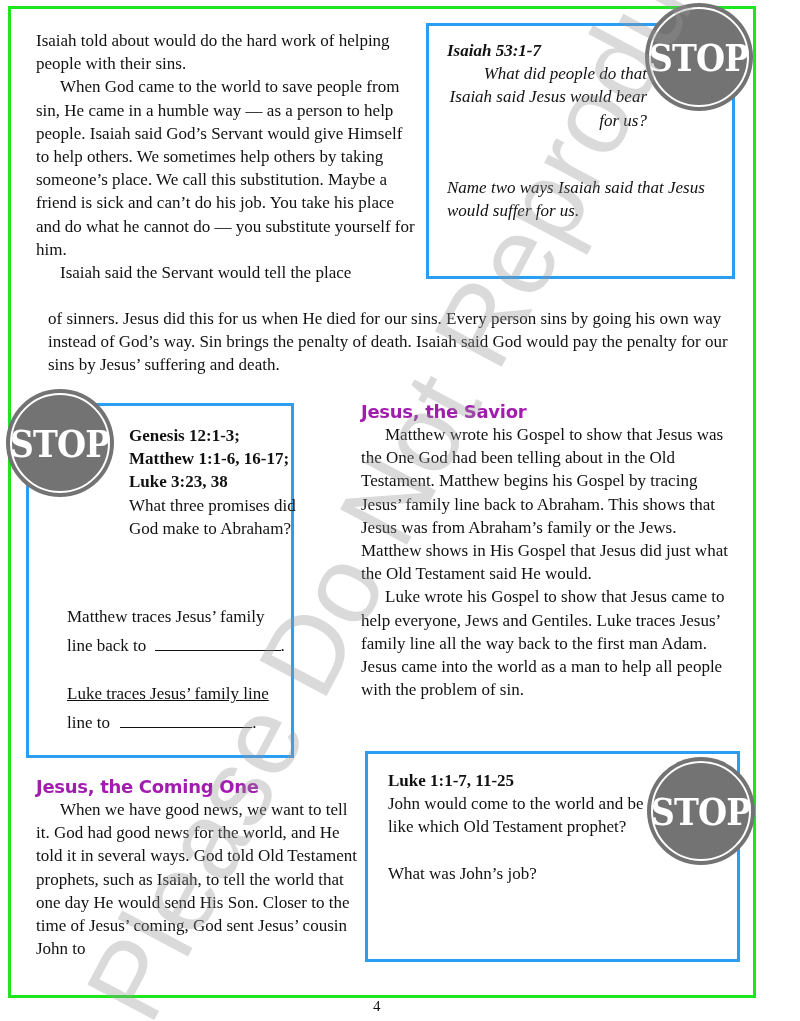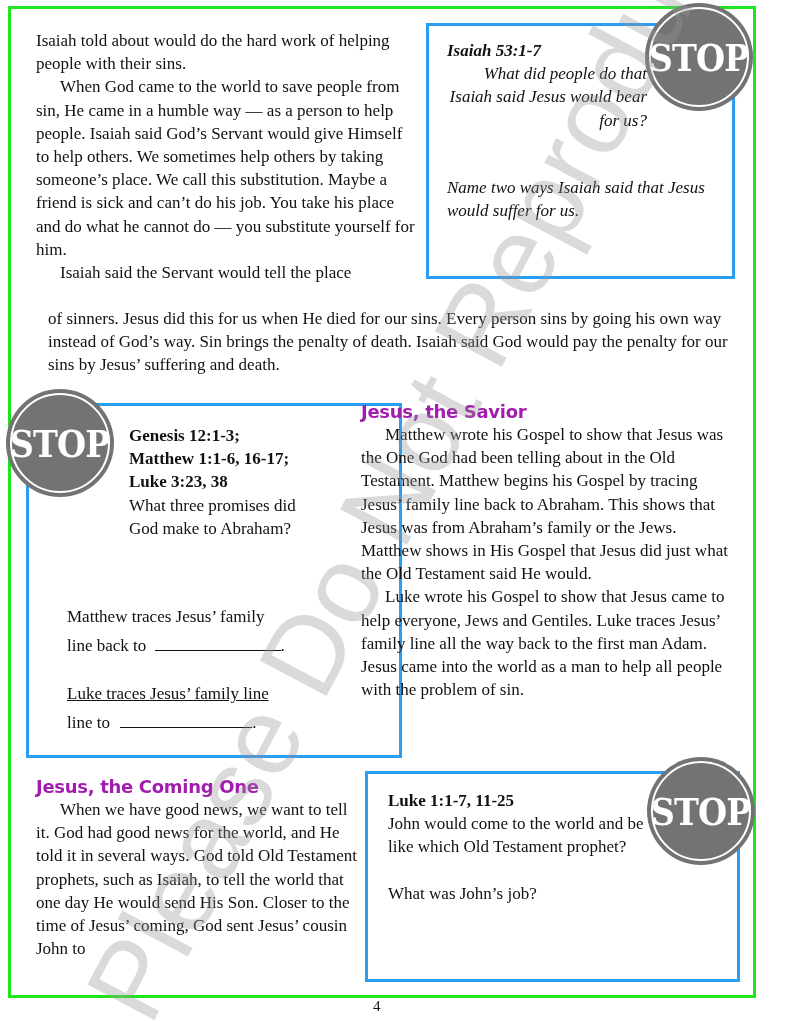--- a/index.html
+++ b/index.html
@@ -43,21 +43,21 @@
 
 <div class="qbox text" style="left:426px; top:23px; width:309px; height:256px; padding:13px 0 0 18px;font-style:italic;">
   <div class="qref">Isaiah 53:1-7</div>
   <div style="width:200px;text-align:right;">What did people do that Isaiah said Jesus would bear for us?</div>
   <div style="margin-top:44px; width:270px;">Name two ways Isaiah said that Jesus would suffer for us.</div>
 </div>
 <div class="stop" style="left:645px; top:3px;">
   <span>STOP</span>
 </div>
 
-<div class="qbox text" style="left:26px; top:403px; width:376px; height:355px; padding:18px 0 0 100px;">
+<div class="qbox text" style="left:26px; top:403px; width:268px; height:355px; padding:18px 0 0 100px;">
   <div class="qref">Genesis 12:1-3;</div>
   <div class="qref">Matthew 1:1-6, 16-17;</div>
   <div class="qref">Luke 3:23, 38</div>
   <div style="width:200px;">What three promises did God make to Abraham?</div>
 </div>
 <div class="block text" style="left:47px; top:602px; width:280px; line-height:29px;margin-left:20px;">
   <div>Matthew traces Jesus’ family</div>
   <div>
     <span>line back to</span>
     <span class="blank" style="width:126px; margin-left:4px;"></span><span>.</span>
@@ -80,21 +80,21 @@
   </div>
 </div>
 
 <div class="block" style="left:36px; top:776px; width:325px;">
   <div class="heading">Jesus, the Coming One</div>
   <div class="text">
     <p class="para indent">When we have good news, we want to tell it. God had good news for the world, and He told it in several ways. God told Old Testament prophets, such as Isaiah, to tell the world that one day He would send His Son. Closer to the time of Jesus’ coming, God sent Jesus’ cousin John to</p>
   </div>
 </div>
 
-<div class="qbox text" style="left:365px; top:771px; width:375px; height:211px; padding:15px 0 0 20px;">
+<div class="qbox text" style="left:365px; top:751px; width:375px; height:211px; padding:15px 0 0 20px;">
   <div class="qref">Luke 1:1-7, 11-25</div>
   <div style="width:270px;">John would come to the world and be like which Old Testament prophet?</div>
   <div style="margin-top:23px;">What was John’s job?</div>
 </div>
 <div class="stop" style="left:647px; top:757px;">
   <span>STOP</span>
 </div>
 
 <div class="watermark">Please Do Not Reproduce</div>
 

